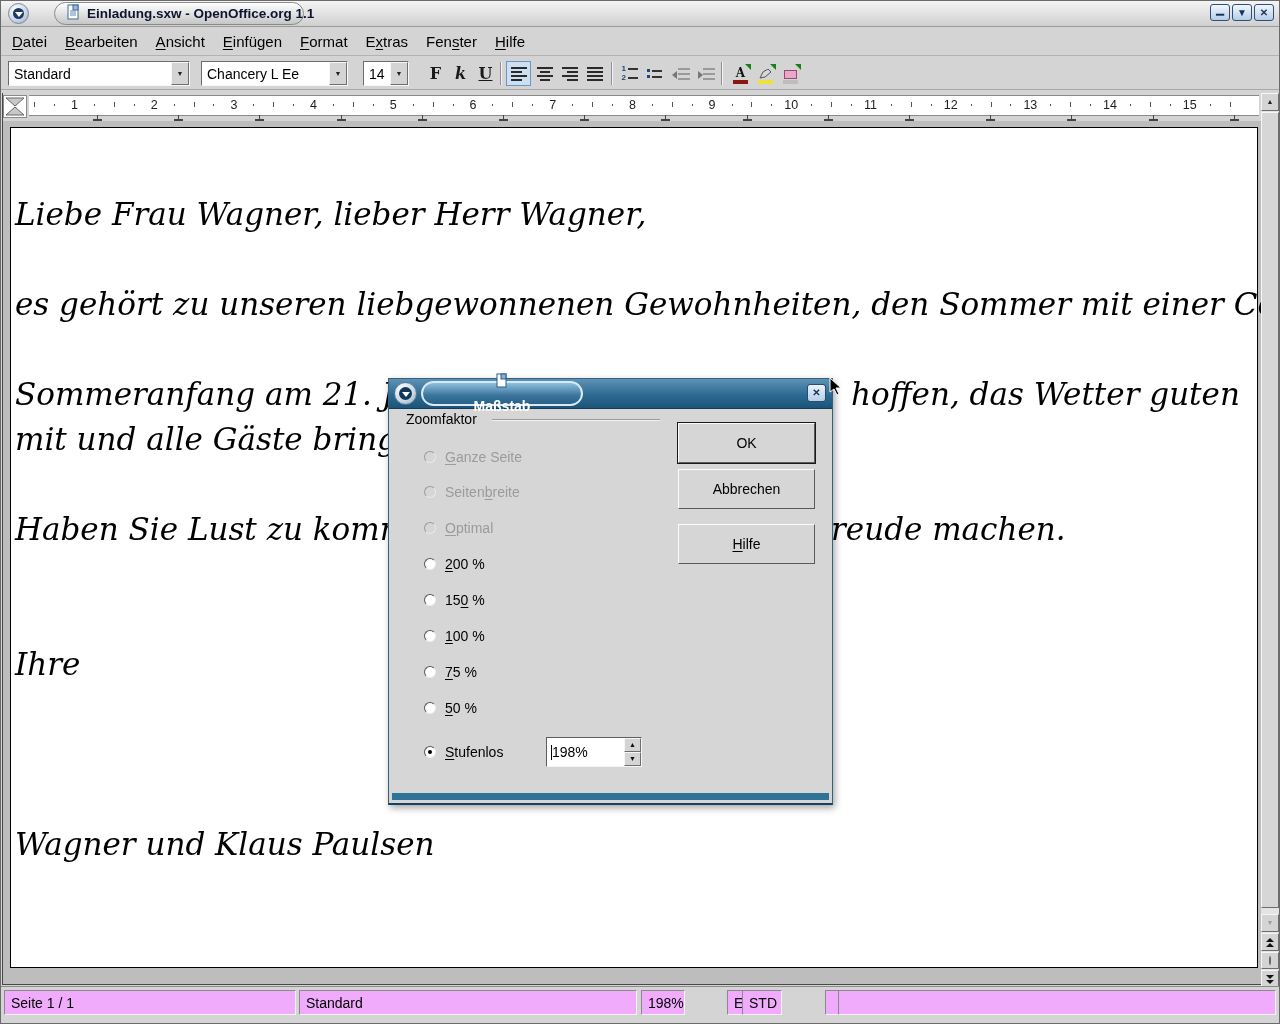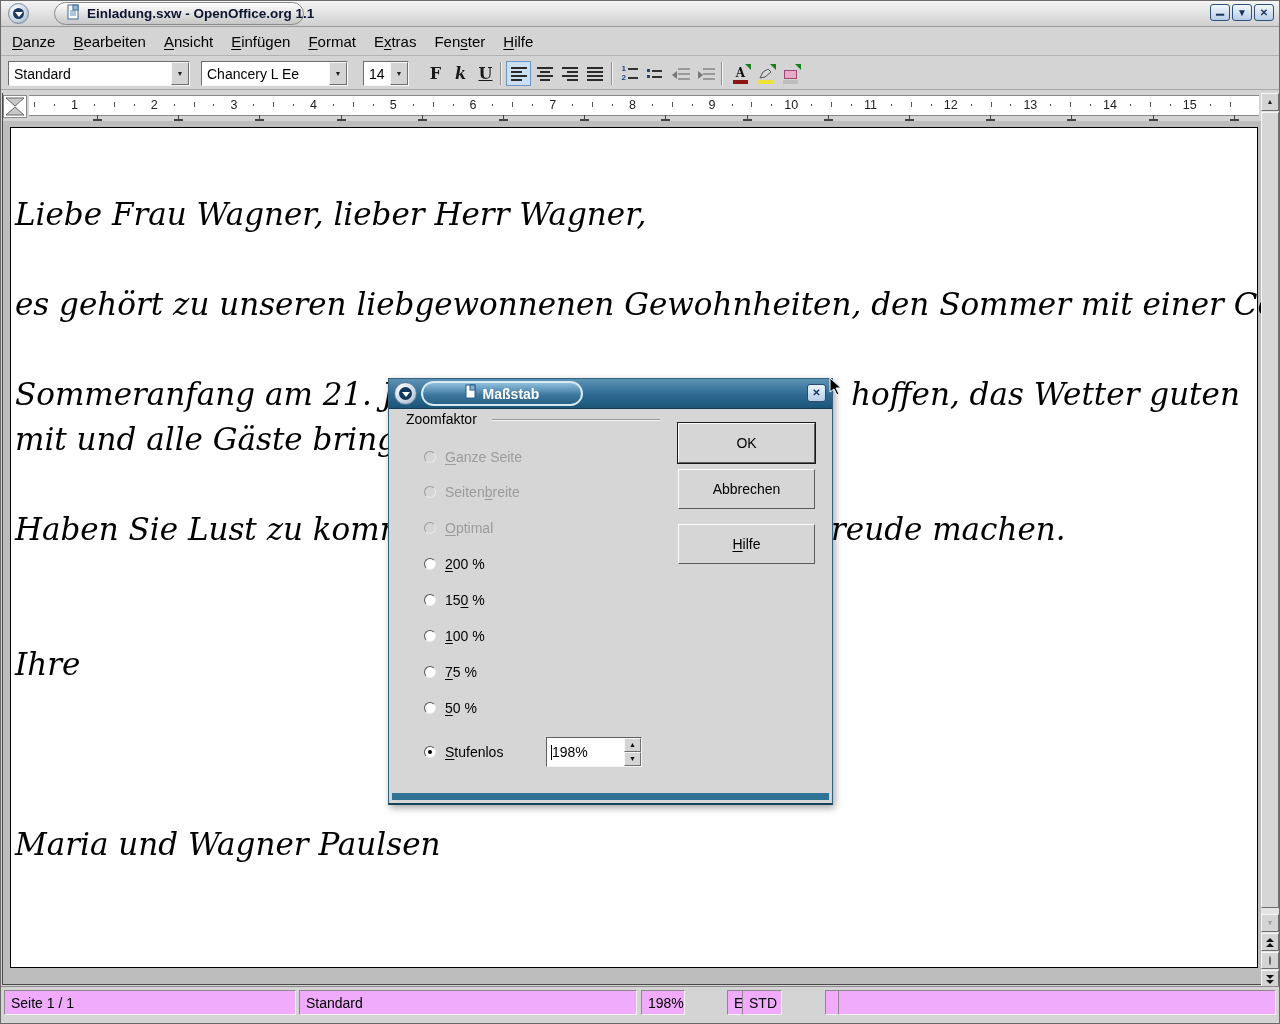--- a/index.html
+++ b/index.html
@@ -128,21 +128,21 @@
     border:1px solid #35607e; border-bottom:2px solid #16425e; box-shadow:2px 3px 7px rgba(0,0,0,0.35); z-index:50; }
   #dlg-title { position:absolute; left:0; top:0; right:0; height:30px;
     background:linear-gradient(#5d93b5 0%, #2d6a92 55%, #1c5478 100%); border-bottom:1px solid #143c58; }
   #dlg-sys { position:absolute; left:5px; top:3px; width:23px; height:23px; border-radius:50%;
     background:radial-gradient(circle at 35% 30%, #ffffff, #cdd9e6 55%, #8da6bf); border:1px solid #5a7a92; }
   #dlg-sys .inner { position:absolute; inset:4px; border-radius:50%; background:#12375c; }
   #dlg-sys .tri { position:absolute; left:50%; top:50%; margin:-2px 0 0 -4px; width:0; height:0;
     border-left:4px solid transparent; border-right:4px solid transparent; border-top:5px solid #fff; }
   #dlg-pill { position:absolute; left:32px; top:2px; width:162px; height:25px; border-radius:13px;
     background:linear-gradient(#8fc0dd, #3a749c 60%, #2a6288); border:2px solid #d9e9f3;
-    display:flex; align-items:center; justify-content:center; gap:6px; }
+    display:flex; align-items:center; justify-content:center; gap:6px;flex-direction:column; }
   #dlg-pill .txt { color:#fff; font-weight:bold; font-size:14px; }
   #dlg-close { position:absolute; right:6px; top:5px; width:19px; height:18px; border-radius:3px;
     background:linear-gradient(#eaf2fa,#b6cfe6); border:1px solid #2a4a74; color:#10305c;
     font-size:10px; font-weight:bold; text-align:center; line-height:16px; }
   #dlg-group-label { position:absolute; left:17px; top:32px; font-size:14px; color:#000; }
   #dlg-group-line { position:absolute; left:103px; top:40px; width:168px; height:1px; background:#9a9a9a;
     box-shadow:0 1px 0 #f2f2f2; }
   .radio-row { position:absolute; left:35px; height:20px; display:flex; align-items:center; gap:9px;
     font-size:14px; color:#000; }
   .radio { width:12px; height:12px; border-radius:50%; background:#fff;
@@ -208,21 +208,21 @@
     <span class="txt">Einladung.sxw - OpenOffice.org 1.1</span>
   </div>
   <div class="winbtn" id="btn-min">
       <span>▁</span>
     </div>
   <div class="winbtn" id="btn-shade"><span>▼</span></div>
   <div class="winbtn" id="btn-close"><span>✕</span></div>
 </div>
 
 <div id="menubar">
-  <span class="menu-item"><span></span><span class="accel">D</span><span>anze</span></span>
+  <span class="menu-item"><span></span><span class="accel">D</span><span>atei</span></span>
   <span class="menu-item"><span></span><span class="accel">B</span><span>earbeiten</span></span>
   <span class="menu-item"><span></span><span class="accel">A</span><span>nsicht</span></span>
   <span class="menu-item"><span></span><span class="accel">E</span><span>infügen</span></span>
   <span class="menu-item"><span></span><span class="accel">F</span><span>ormat</span></span>
   <span class="menu-item"><span>E</span><span class="accel">x</span><span>tras</span></span>
   <span class="menu-item"><span>Fen</span><span class="accel">s</span><span>ter</span></span>
   <span class="menu-item"><span></span><span class="accel">H</span><span>ilfe</span></span>
 </div>
 
 <div id="toolbar">
@@ -448,21 +448,21 @@
   <div class="docline" id="line1">Liebe Frau Wagner, lieber Herr Wagner,</div>
   <div class="docline" id="line2">es gehört zu unseren liebgewonnenen Gewohnheiten, den Sommer mit einer Cocktail-</div>
   <div class="docline" id="line4">
     <span>Sommeranfang am 21. Juni</span><span class="rpart">hoffen, das Wetter guten</span>
   </div>
   <div class="docline" id="line5">mit und alle Gäste bringen</div>
   <div class="docline" id="line6">
     <span>Haben Sie Lust zu kommen</span><span class="rpart">reude machen.</span>
   </div>
   <div class="docline" id="line7">Ihre</div>
-  <div class="docline" id="line8">Maria und Wagner Paulsen</div>
+  <div class="docline" id="line8">Wagner und Klaus Paulsen</div>
 </div>
 
 <div id="vscroll">
   <div class="sbtn" style="top:0"><span>▲</span></div>
   <div id="sb-thumb"></div>
   <div class="sbtn disabled" id="sb-down"><span>▼</span></div>
   <div class="sbtn" id="sb-pgup">
       <span class="dbl up">
         <b></b>
         <b></b>

